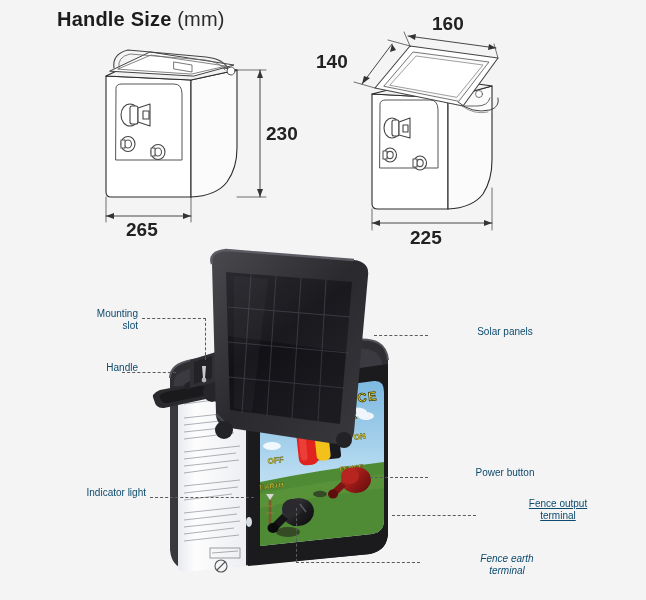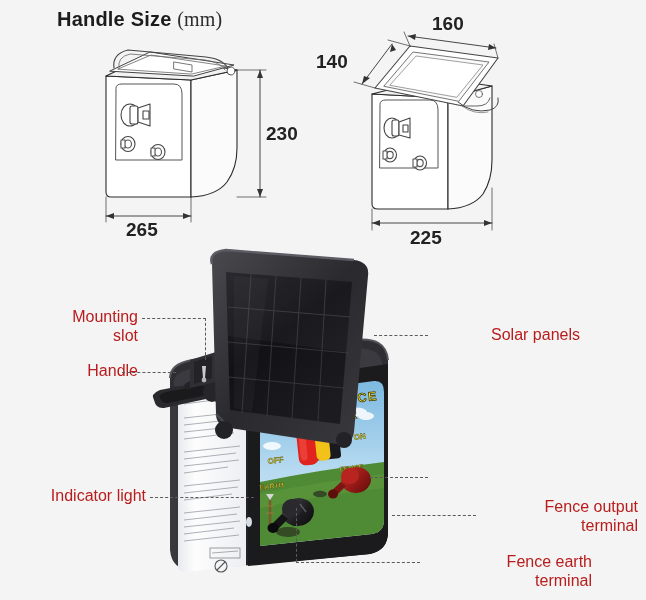--- a/index.html
+++ b/index.html
@@ -10,51 +10,51 @@
     -webkit-font-smoothing:antialiased;
   }
   .page{position:absolute;inset:0;}
 
   
   #title{
     position:absolute;left:57px;top:8px;
     font-size:20px;color:#1c1c1c;letter-spacing:.2px;white-space:nowrap;
   }
   #title .bold{font-weight:bold;}
-  #title .light{font-weight:normal;color:#2b2b2b;font-family:Liberation Serif, serif;}
+  #title .light{font-weight:normal;color:#2b2b2b;}
 
   
   .drawing{position:absolute;}
   #drawing-left{left:88px;top:40px;width:200px;height:190px;}
   #drawing-right{left:340px;top:18px;width:230px;height:215px;text-align:center;}
   .drawing svg{display:block;overflow:visible;}
   .dimtext{
     font-family:"Liberation Sans", sans-serif;
     font-size:19px;font-weight:bold;fill:#222;
   }
 
   
   #product{position:absolute;left:148px;top:232px;width:290px;height:352px;}
   #product svg{display:block;overflow:visible;}
 
   
   .callout{
-    position:absolute;font-size:16px;color:#b91c1c;line-height:1.18;
+    position:absolute;font-size:10px;color:#0c4a6e;line-height:1.18;
     white-space:pre-line;
   }
   .callout.right-aligned{text-align:right;}
-  .callout.left-aligned{text-align:right;}
+  .callout.left-aligned{text-align:center;}
 
   #label-mounting-slot{left:28px;top:308px;width:110px;}
   #label-handle{left:28px;top:362px;width:110px;}
   #label-indicator-light{left:18px;top:487px;width:128px;}
   #label-solar-panels{left:430px;top:326px;width:150px;}
   #label-power-button{left:430px;top:467px;width:150px;}
-  #label-fence-output{left:478px;top:498px;width:160px;}
-  #label-fence-earth{left:422px;top:553px;width:170px;}
+  #label-fence-output{left:478px;top:498px;width:160px;text-decoration:underline;}
+  #label-fence-earth{left:422px;top:553px;width:170px;font-style:italic;}
 
   
   .leader{position:absolute;pointer-events:none;}
   .leader .h{
     position:absolute;height:0;
     border-top:1px dashed #5a5a5a;
   }
   .leader .v{
     position:absolute;width:0;
     border-left:1px dashed #5a5a5a;
@@ -351,20 +351,21 @@
       <ellipse cx="76" cy="198" rx="9" ry="9" fill="#232327"></ellipse>
       <ellipse cx="196" cy="208" rx="8" ry="8" fill="#232327"></ellipse>
     </svg>
   </div>
 
   <div class="callout right-aligned" id="label-mounting-slot">Mounting
 slot</div>
   <div class="callout right-aligned" id="label-indicator-light">Indicator light</div>
   <div class="callout right-aligned" id="label-handle">Handle</div>
   <div class="callout left-aligned" id="label-solar-panels">Solar panels</div>
+  <div class="callout left-aligned" id="label-power-button">Power button</div>
   <div class="callout left-aligned" id="label-fence-output">Fence output
 terminal</div>
   <div class="callout left-aligned" id="label-fence-earth">Fence earth
 terminal</div>
 
   <div class="leader">
     <div class="h" style="left:142px;top:318px;width:64px;"></div>
     <div class="v" style="left:205px;top:318px;height:42px;"></div>
   </div>
 

